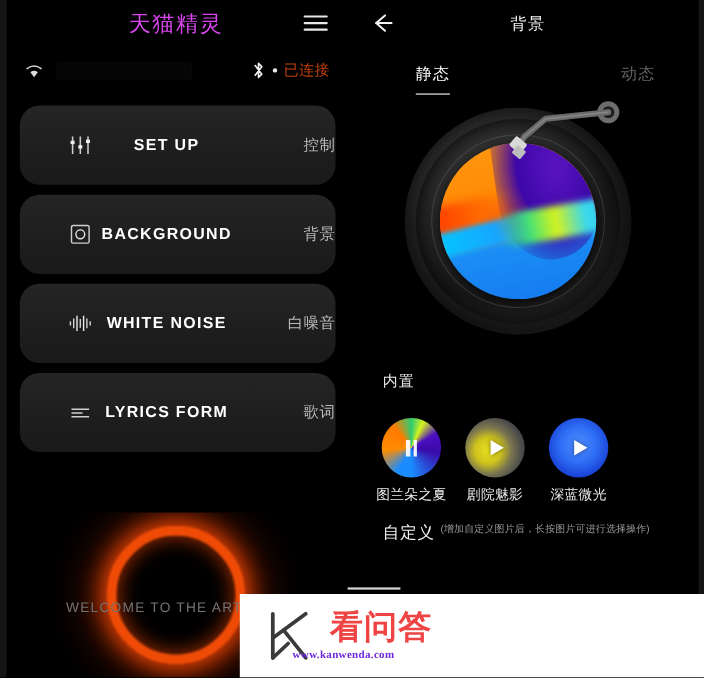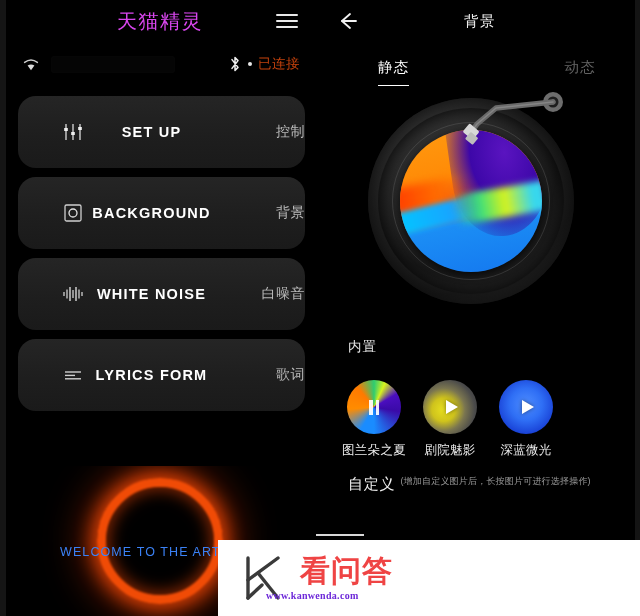--- a/index.html
+++ b/index.html
@@ -129,21 +129,21 @@
     border: 9px solid #f04b06;
     box-shadow:
       0 0 18px 5px rgba(240,70,6,0.85),
       0 0 38px 14px rgba(220,55,4,0.45),
       inset 0 0 16px 3px rgba(240,70,6,0.55);
     filter: blur(1.2px);
   }
   .welcome-text {
     position: absolute;
     left: 60px; bottom: 57px;
-    color: #3b82f6;
+    color: #737373;
     font-size: 12.5px;
     letter-spacing: 1.1px;
     white-space: nowrap;
     z-index: 4;
   }
 
   
   .right-panel {
     position: relative;
     width: 320px; height: 616px;

